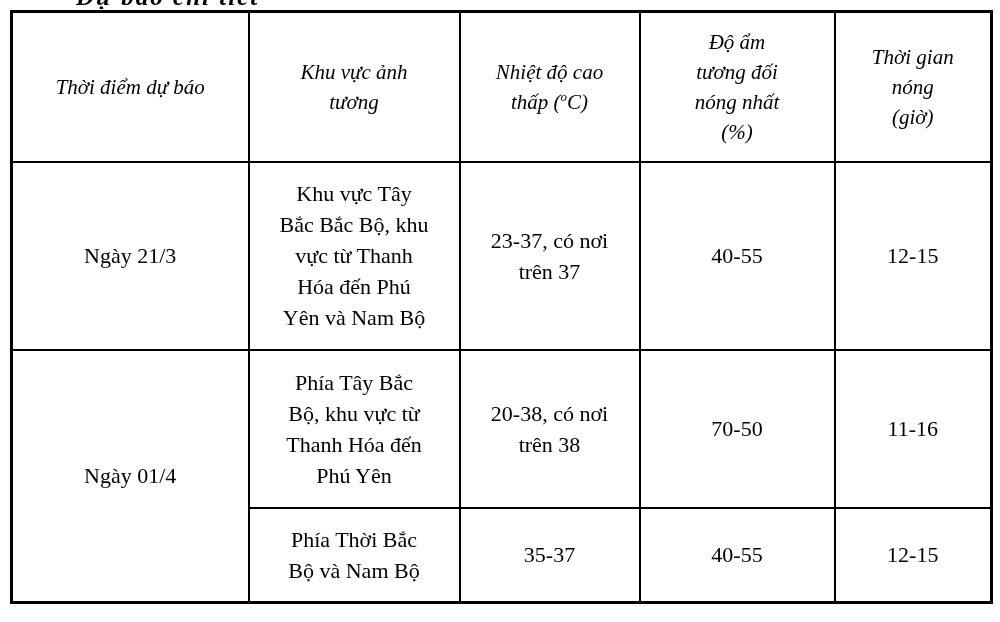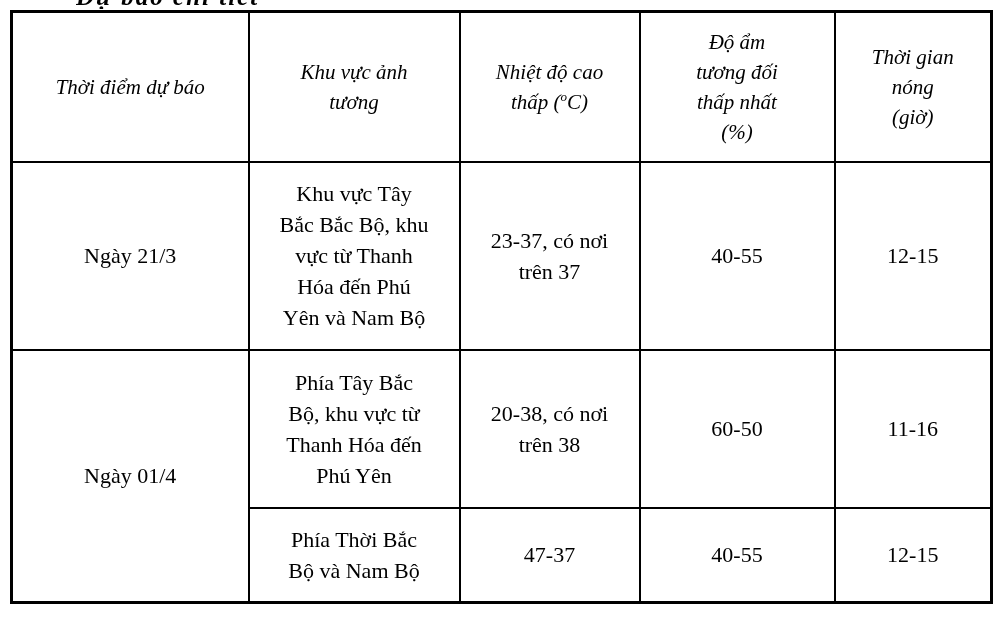--- a/index.html
+++ b/index.html
@@ -88,21 +88,21 @@
     </colgroup>
     <thead>
       <tr class="header-row">
         <th>Thời điểm dự báo</th>
         <th>Khu vực ảnh
 tương</th>
         <th><span>Nhiệt độ cao
 thấp (</span><span class="sup">o</span><span>C)</span></th>
         <th>Độ ẩm
 tương đối
-thấp nhất
+nóng nhất
 (%)</th>
         <th>Thời gian
 nóng
 (giờ)</th>
       </tr>
     </thead>
     <tbody>
       <tr class="row-1">
         <td>Ngày 21/3</td>
         <td>Khu vực Tây
@@ -116,26 +116,26 @@
         <td>12-15</td>
       </tr>
       <tr class="row-2">
         <td rowspan="2">Ngày 01/4</td>
         <td>Phía Tây Bắc
 Bộ, khu vực từ
 Thanh Hóa đến
 Phú Yên</td>
         <td>20-38, có nơi
 trên 38</td>
-        <td>60-50</td>
+        <td>70-50</td>
         <td>11-16</td>
       </tr>
       <tr class="row-3">
         <td>Phía Thời Bắc
 Bộ và Nam Bộ</td>
-        <td>47-37</td>
+        <td>35-37</td>
         <td>40-55</td>
         <td>12-15</td>
       </tr>
     </tbody>
   </table>
 
 </div>
 
 </body></html>

